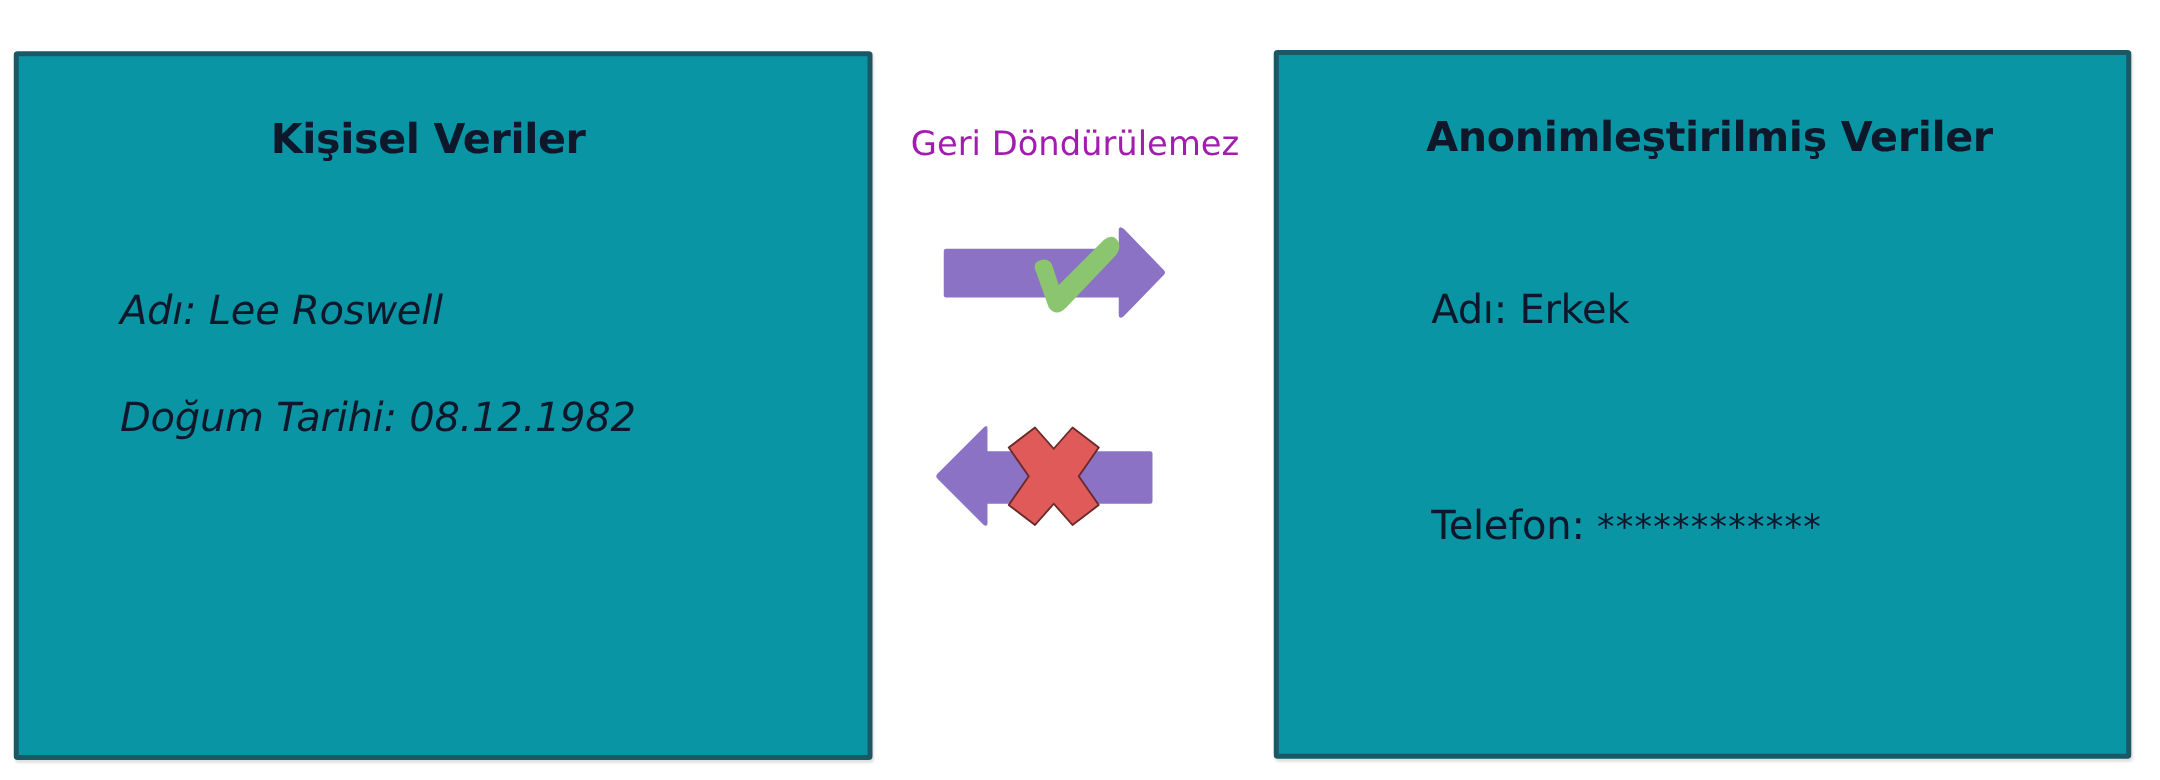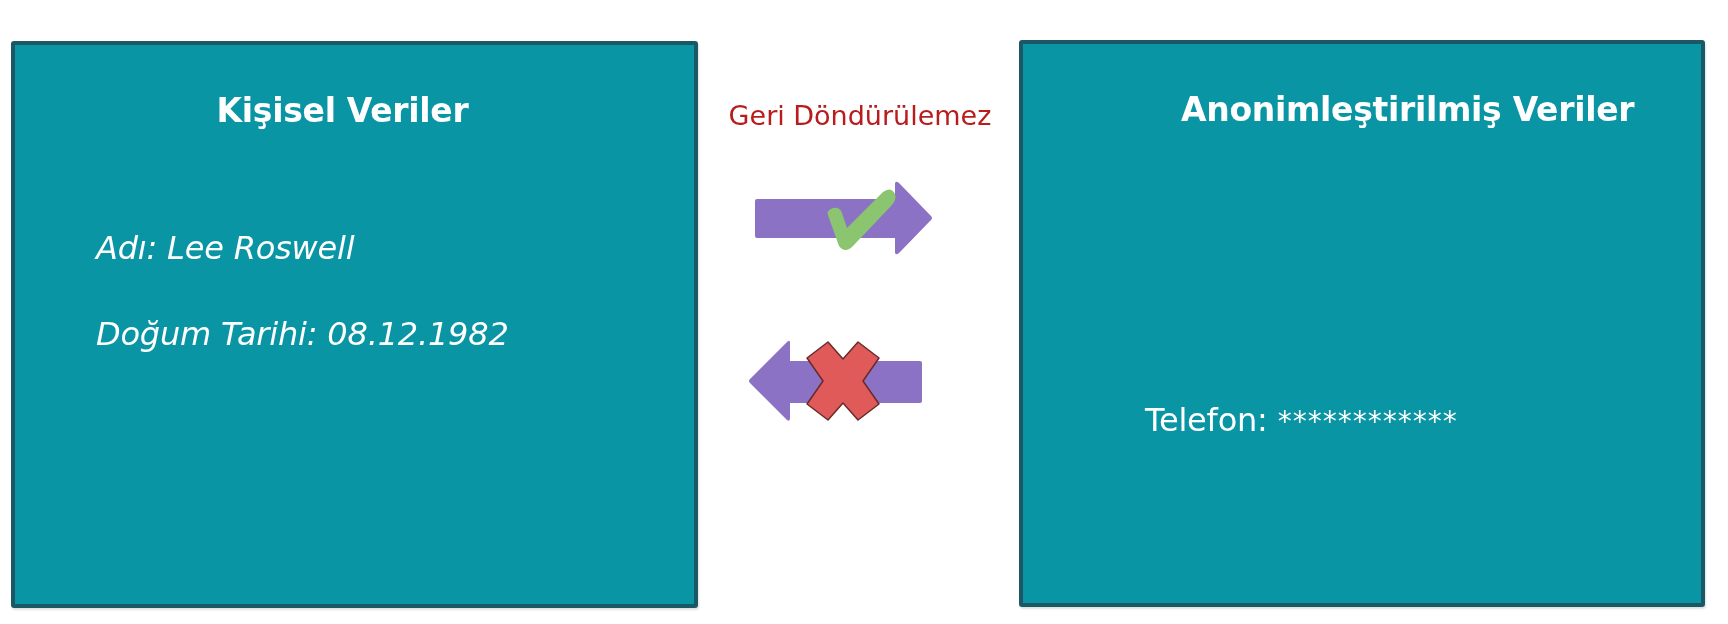--- a/index.html
+++ b/index.html
@@ -14,36 +14,36 @@
       overflow: hidden;
       font-family: "DejaVu Sans", "Liberation Sans", sans-serif;
     }
     .panel {
       position: absolute;
       box-sizing: border-box;
       background: #0a95a4;
       border: 4px solid #1b5866;
       border-radius: 3px;
       box-shadow: 1px 2px 2px rgba(0,0,0,0.12);
-      color: #ffffff;
+      color: #0f172a;
     }
     #panel-left  { left: 11px;   top: 41px; width: 687px; height: 567px; }
     #panel-right { left: 1019px; top: 40px; width: 686px; height: 567px; }
 
     .panel-title {
       position: absolute;
       top: 46px;
       font-weight: bold;
       font-size: 33px;
       line-height: 40px;
       white-space: nowrap;
       letter-spacing: -0.3px;
     }
     #panel-left .panel-title  { left: 0; width: 100%; text-align: center; margin-left: -12px; }
-    #panel-right .panel-title { left: 118px; margin-left: 40px; }
+    #panel-right .panel-title { left: 118px; }
 
     .field {
       position: absolute;
       font-size: 32px;
       line-height: 40px;
       white-space: nowrap;
       letter-spacing: -0.2px;
     }
     #panel-left .field  { left: 81px; font-style: italic; }
     #panel-right .field { left: 122px; }
@@ -55,21 +55,21 @@
     .stars { font-size: 28px; letter-spacing: 1px; }
 
     #middle-label {
       position: absolute;
       left: 714px;
       top: 98px;
       width: 292px;
       text-align: center;
       font-size: 27px;
       line-height: 36px;
-      color: #b91c1c;
+      color: #a21caf;
       white-space: nowrap;
     }
     .arrow-svg {
       position: absolute;
     }
     #forward-arrow  { left: 745px; top: 170px; width: 200px; height: 100px; }
     #backward-arrow { left: 740px; top: 330px; width: 200px; height: 100px; }
   </style>
 </head>
 <body>
@@ -97,17 +97,21 @@
 
 <svg id="backward-arrow" class="arrow-svg" viewBox="0 0 200 100">
 
   <path d="M180 31 Q182 31 182 33 L182 71 Q182 73 180 73 L50 73 L50 88 Q50 92 47 90 L10 53 Q8 51 10 49 L47 12 Q50 9 50 13 L50 31 Z" fill="#8b72c4"></path>
 
   <path d="M88 12 L103 29 L118 12 L139 28 L123 51 L139 74 L118 90 L103 73 L88 90 L67 74 L83 51 L67 28 Z" fill="#e05a5a" stroke="#6b2a2a" stroke-width="1.5" stroke-linejoin="round"></path>
 </svg>
 
 <div id="panel-right" class="panel">
   <div class="panel-title">Anonimleştirilmiş Veriler</div>
+  <div class="field f0">
+    <span>Adı:</span>
+    <span>Erkek</span>
+  </div>
   <div class="field f2">
     <span>Telefon:</span>
     <span class="stars">************</span>
   </div>
 </div>
 
 </body></html>

